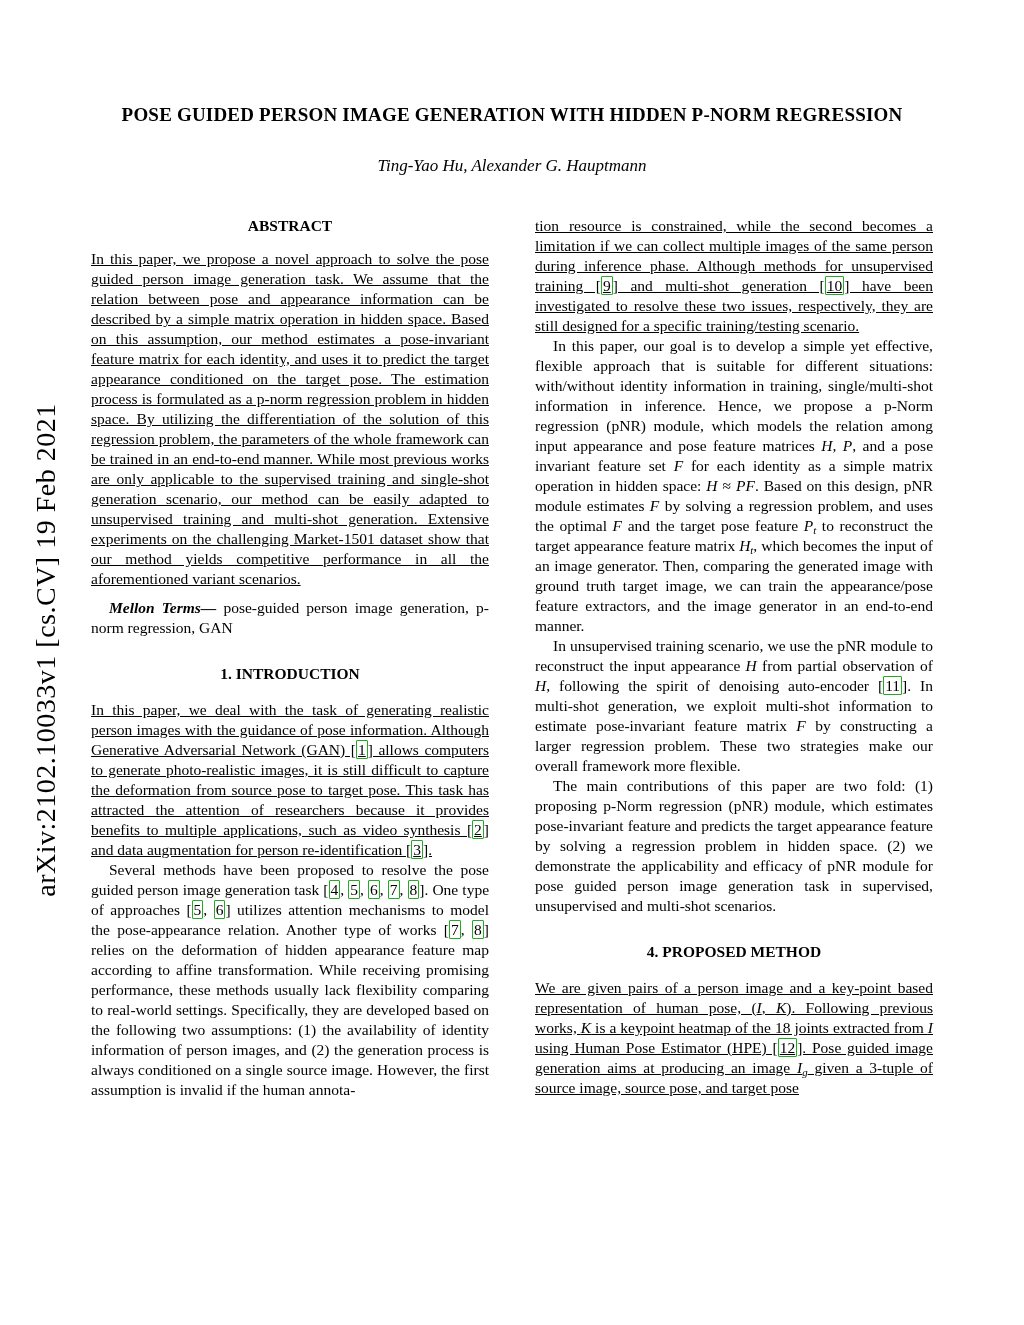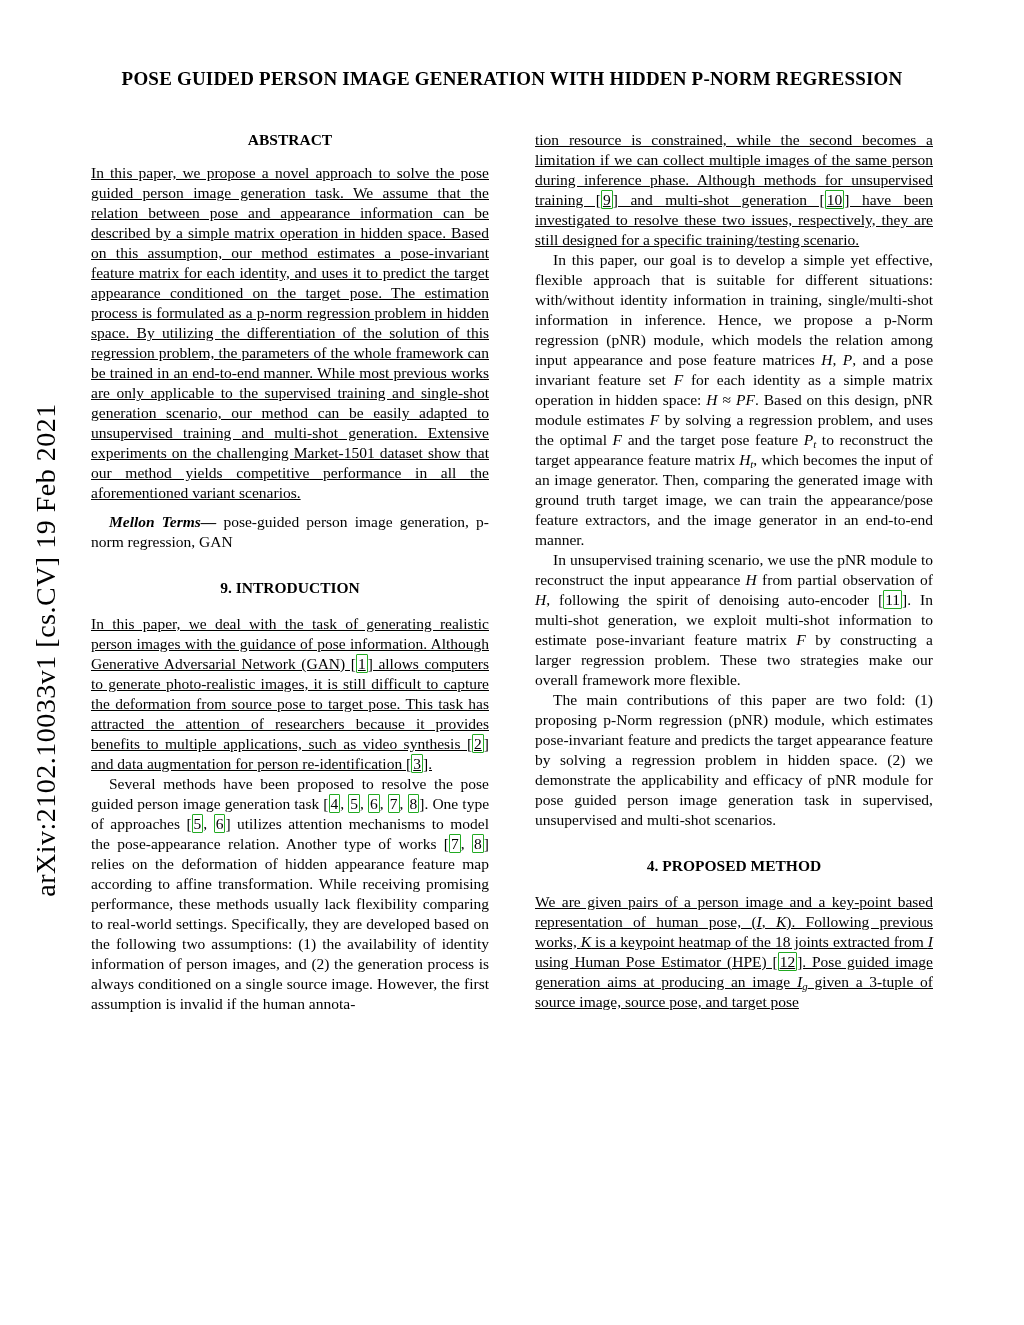--- a/index.html
+++ b/index.html
@@ -14,21 +14,21 @@
 
   .watermark {
     position: absolute;
     top: 650px; left: 46px;
     transform: translate(-50%, -50%) rotate(-90deg);
     white-space: nowrap;
     font-size: 28px;
     letter-spacing: 0.5px;
   }
 
-  .content { width: 842px; margin: 0 auto; padding-top: 68px; }
+  .content { width: 842px; margin: 0 auto; padding-top: 104px; }
 
   .title {
     text-align: center;
     font-weight: bold;
     font-size: 19px;
     letter-spacing: 0.2px;
   }
   .authors {
     text-align: center;
     font-style: italic;
@@ -81,35 +81,36 @@
 <body>
 
 <div class="page">
 
   <div class="watermark">arXiv:2102.10033v1  [cs.CV]  19 Feb 2021</div>
 
   <div class="content">
 
     <div class="title">POSE GUIDED PERSON IMAGE GENERATION WITH HIDDEN P-NORM REGRESSION</div>
 
+    <div class="authors">Ting-Yao Hu, Alexander G. Hauptmann</div>
 
 
     <div class="columns">
 
       <div class="col">
 
         <div class="col-heading">ABSTRACT</div>
 
         <p class="para noindent">In this paper, we propose a novel approach to solve the pose guided person image generation task. We assume that the relation between pose and appearance information can be described by a simple matrix operation in hidden space. Based on this assumption, our method estimates a pose-invariant feature matrix for each identity, and uses it to predict the target appearance conditioned on the target pose. The estimation process is formulated as a p-norm regression problem in hidden space. By utilizing the differentiation of the solution of this regression problem, the parameters of the whole framework can be trained in an end-to-end manner. While most previous works are only applicable to the supervised training and single-shot generation scenario, our method can be easily adapted to unsupervised training and multi-shot generation. Extensive experiments on the challenging Market-1501 dataset show that our method yields competitive performance in all the aforementioned variant scenarios.</p>
 
         <p class="index-terms">
           <span class="index-label">Mellon Terms—</span><span> pose-guided person image generation, p-norm regression, GAN</span>
         </p>
 
-        <div class="section-heading">9. INTRODUCTION</div>
+        <div class="section-heading">1. INTRODUCTION</div>
 
         <p class="para noindent">In this paper, we deal with the task of generating realistic person images with the guidance of pose information. Although Generative Adversarial Network (GAN) [<span class="cite">1</span>] allows computers to generate photo-realistic images, it is still difficult to capture the deformation from source pose to target pose. This task has attracted the attention of researchers because it provides benefits to multiple applications, such as video synthesis [<span class="cite">2</span>] and data augmentation for person re-identification [<span class="cite">3</span>].</p>
 
         <p class="para">Several methods have been proposed to resolve the pose guided person image generation task [<span class="cite">4</span>, <span class="cite">5</span>, <span class="cite">6</span>, <span class="cite">7</span>, <span class="cite">8</span>]. One type of approaches [<span class="cite">5</span>, <span class="cite">6</span>] utilizes attention mechanisms to model the pose-appearance relation. Another type of works [<span class="cite">7</span>, <span class="cite">8</span>] relies on the deformation of hidden appearance feature map according to affine transformation. While receiving promising performance, these methods usually lack flexibility comparing to real-world settings. Specifically, they are developed based on the following two assumptions: (1) the availability of identity information of person images, and (2) the generation process is always conditioned on a single source image. However, the first assumption is invalid if the human annota-</p>
 
       </div>
 
       <div class="col">
 
         <p class="para noindent">tion resource is constrained, while the second becomes a limitation if we can collect multiple images of the same person during inference phase. Although methods for unsupervised training [<span class="cite">9</span>] and multi-shot generation [<span class="cite">10</span>] have been investigated to resolve these two issues, respectively, they are still designed for a specific training/testing scenario.</p>

